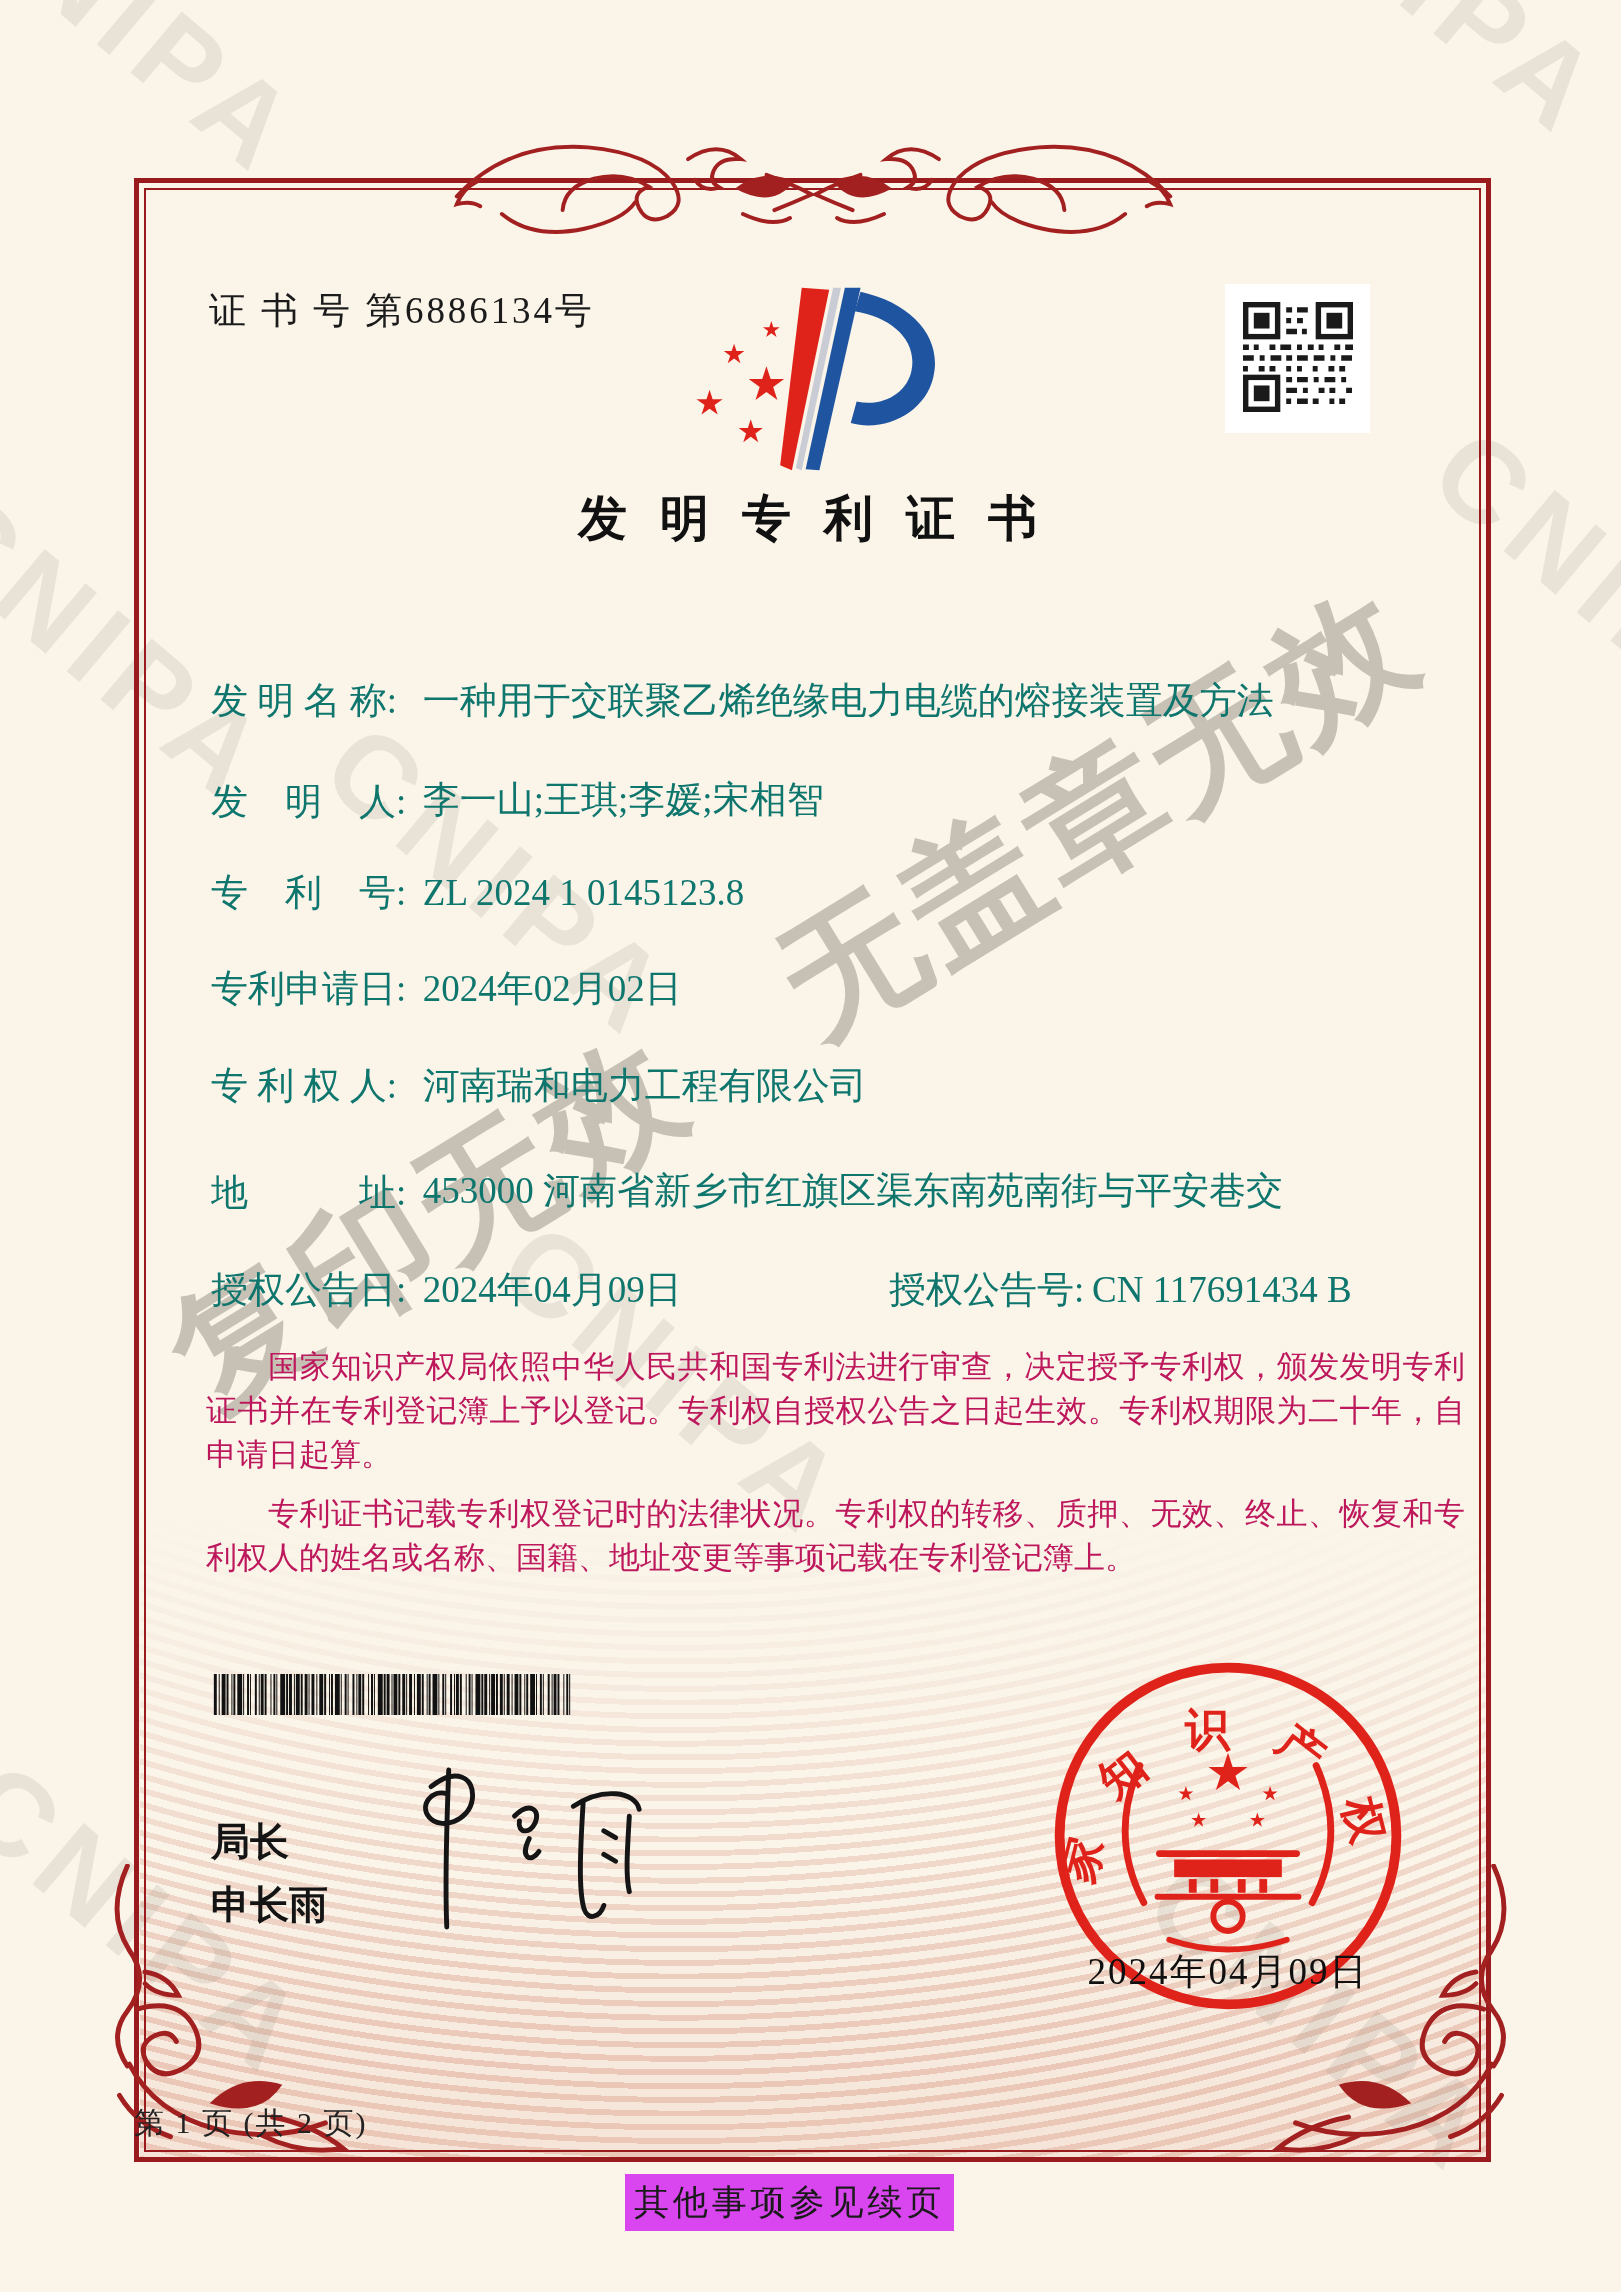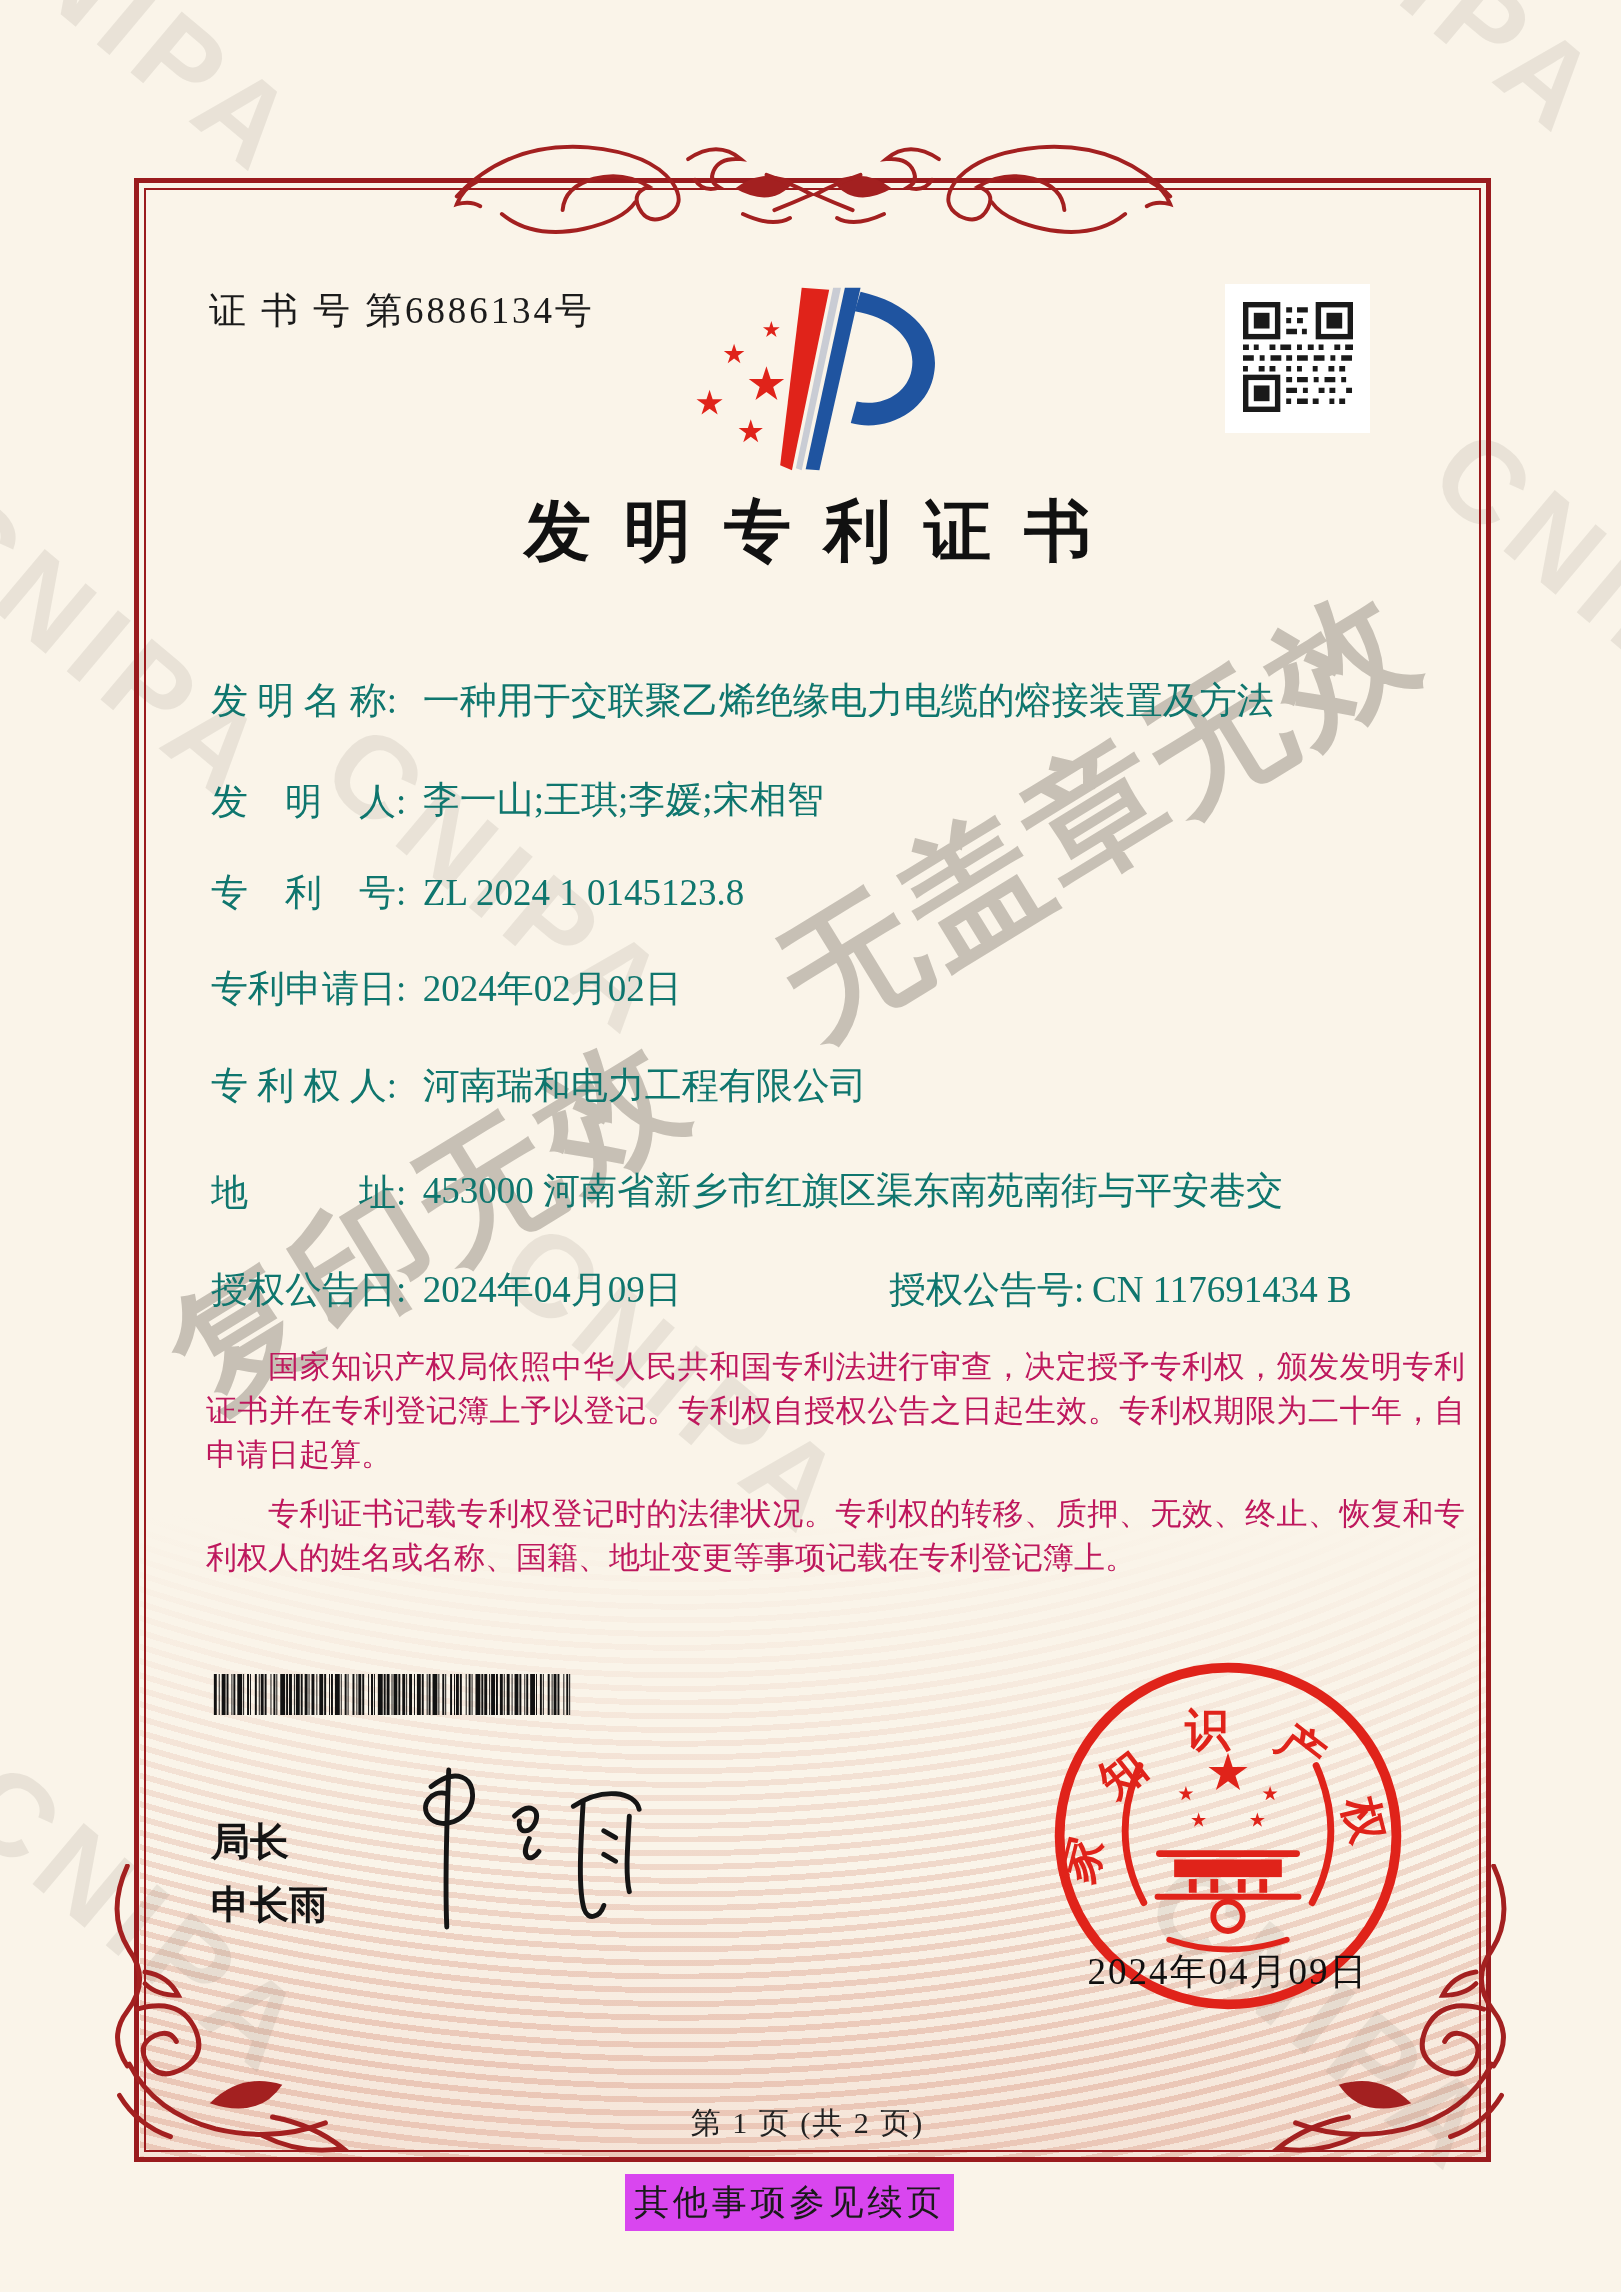--- a/index.html
+++ b/index.html
@@ -21,37 +21,37 @@
   .waves-fade{left:140px;top:1514px;width:1347px;height:644px;z-index:1;
     background:linear-gradient(0deg, rgba(238,203,188,.40) 0%, rgba(238,203,188,0) 45%),
       linear-gradient(180deg,#faf4e9 0%, rgba(250,244,233,.85) 22%,
       rgba(250,244,233,.4) 55%, rgba(250,244,233,0) 88%);}
   
   .frame{left:134px;top:178px;width:1347px;height:1974px;border:5.9px solid #9a1b1e;z-index:4;}
   .frame-inner{position:absolute;left:4.9px;top:4.9px;right:4.9px;bottom:4.9px;border:2px solid #9a1b1e;}
   
   .certno{left:209px;top:286px;font-size:37px;letter-spacing:2.9px;color:#1b1b1b;z-index:6;}
   .title{left:134px;top:486px;width:1347px;text-align:center;text-indent:33px;
-    font-size:67px;font-weight:700;letter-spacing:33px;color:#111;z-index:6;}
+    font-size:49px;font-weight:700;letter-spacing:33px;color:#111;z-index:6;}
   .row{position:absolute;left:211px;font-size:37px;color:#0f766e;z-index:6;white-space:nowrap;}
   .lbl{display:inline-block;min-width:204px;white-space:pre;}
   .val{margin-left:7.8px;}
   .vblock{display:inline-block;vertical-align:top;margin-left:7.8px;line-height:45px;}
   .indent2{margin-left:45px;}
   .grant2{position:absolute;left:678px;top:0;}
   .paras{left:206px;top:1345px;width:1259px;font-size:31px;line-height:44px;
     text-align:justify;color:#be185d;z-index:6;}
   .paras p{margin:0 0 14.7px 0;text-indent:2em;}
   .sig-title{left:211px;top:1815px;font-family:"Liberation Sans","DejaVu Sans",sans-serif;
     font-weight:600;font-size:39px;color:#141414;z-index:6;}
   .sig-name{left:211px;top:1878px;font-family:"Liberation Sans","DejaVu Sans",sans-serif;
     font-weight:600;font-size:39px;color:#141414;z-index:6;}
   .seal-date{left:1081px;top:1947px;width:294px;text-align:center;font-size:37px;
     letter-spacing:2px;color:#101010;z-index:8;}
-  .page-ind{left:134px;top:2103px;width:1347px;text-align:center;font-size:30px;
+  .page-ind{left:134px;top:2103px;width:1347px;text-align:left;font-size:30px;
     color:#222;letter-spacing:2px;z-index:6;}
   .cont-note{left:625px;top:2174px;width:329px;height:57px;line-height:57px;background:#d946ef;
     text-align:center;font-size:35px;letter-spacing:3.9px;color:#1a1a1a;z-index:6;}
   .qr-box{left:1225px;top:284px;width:145px;height:149px;background:#fff;z-index:6;}
   svg{display:block;}
   .z5{z-index:5;} .z6{z-index:6;} .z7{z-index:7;}
 </style>
 </head>
 <body>
 

